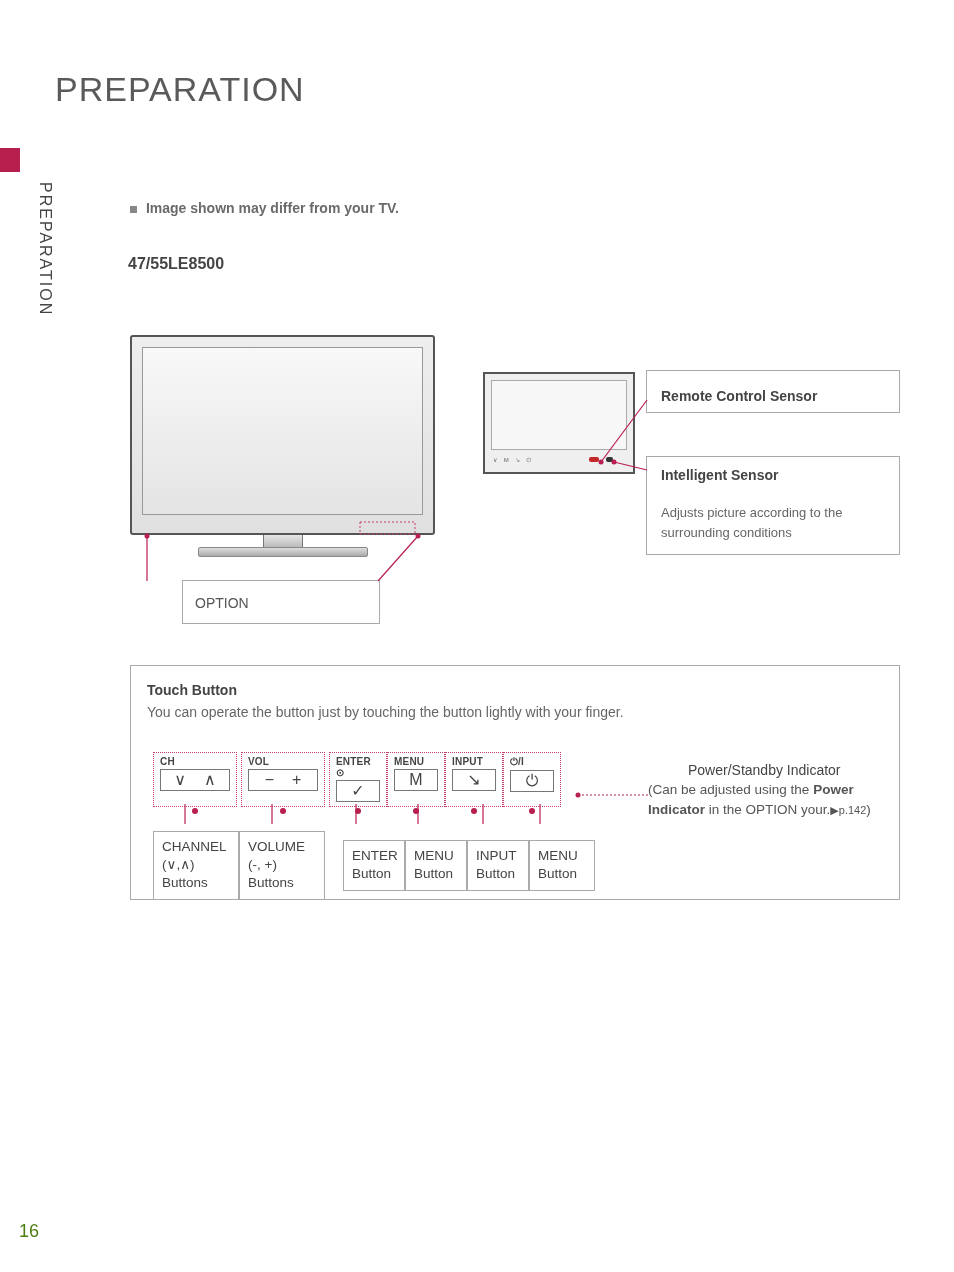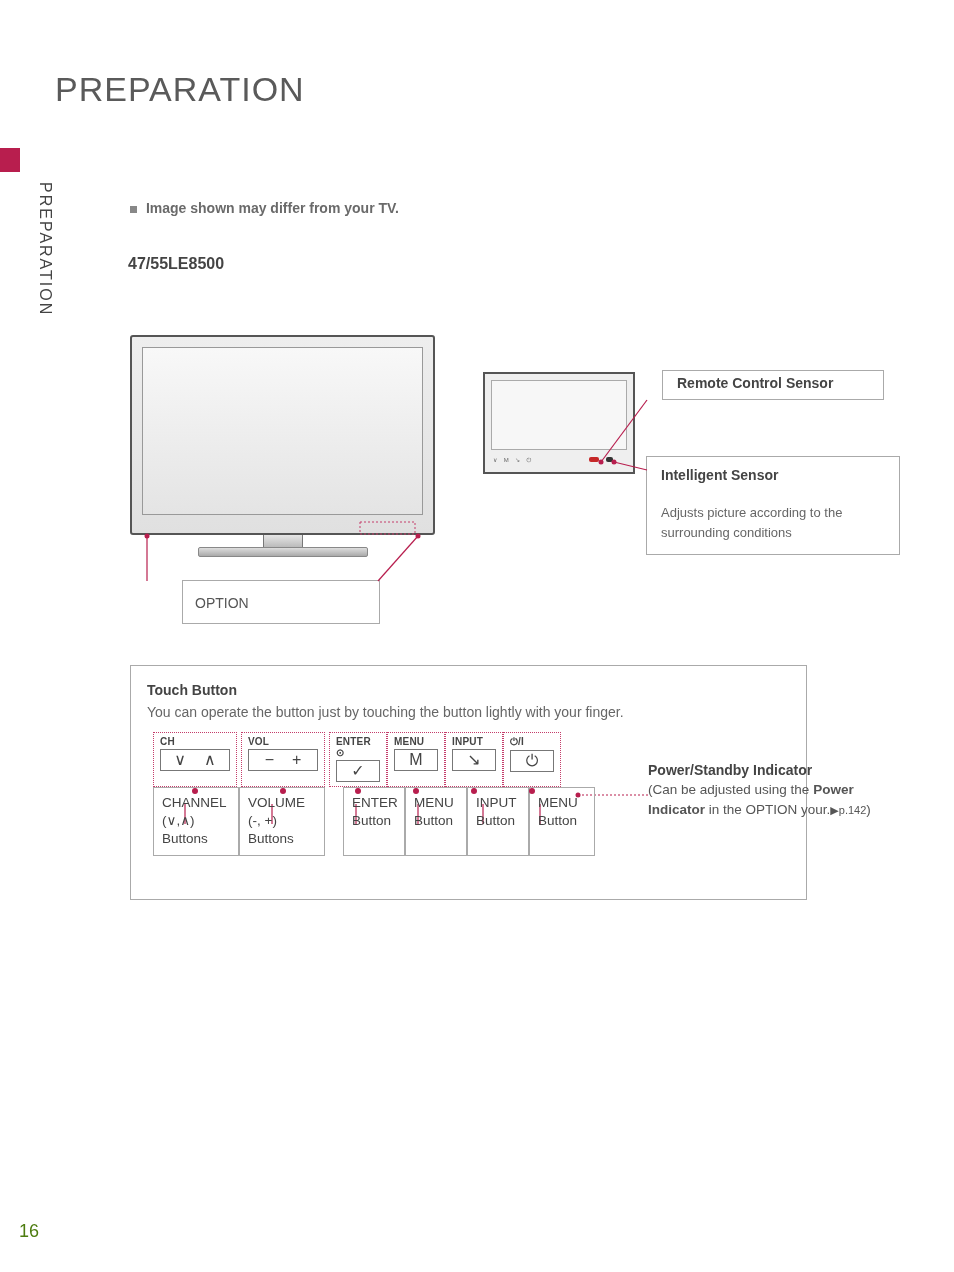--- a/index.html
+++ b/index.html
@@ -143,24 +143,23 @@
     font-size: 6px;
     letter-spacing: 1px;
     color: #666;
   }
   .detail-dot-red { position:absolute; right:34px; bottom:10px; width:10px; height:5px; background:#c62828; border-radius:2px;}
   .detail-dot-blk { position:absolute; right:20px; bottom:10px; width:7px; height:5px; background:#333; border-radius:2px;}
   .remote-box {
     position: absolute;
     left: 646px;
     top: 370px;
-    width: 222px;
+    width: 254px;
     border: 1.5px solid #aaa;
-    padding: 4px 14px 8px;
-    margin-left: 16px;
+    padding: 17px 14px 8px;
   }
   .remote-label {
     font-size: 14px;
     font-weight: 700;
     color: #444;
   }
   .intell-box {
     position: absolute;
     left: 646px;
     top: 456px;
@@ -183,35 +182,35 @@
   svg.overlay {
     position: absolute;
     left: 0; top: 0;
     pointer-events: none;
   }
   
   .touch-panel {
     position: absolute;
     left: 130px;
     top: 665px;
-    width: 677px;
+    width: 770px;
     height: 235px;
     border: 1.5px solid #aaa;
     padding: 16px;
   }
   .touch-title {
     font-size: 14px;
     font-weight: 700;
     color: #444;
     margin-bottom: 6px;
   }
   .touch-desc {
     font-size: 14px;
     color: #666;
-    margin-bottom: 12px;
+    margin-bottom: 32px;
   }
   .btn-strip {
     display: flex;
     align-items: stretch;
     margin-left: 6px;
   }
   .btn-group {
     border: 1px dotted #c43d6b;
     padding: 3px 6px 4px;
     text-align: left;
@@ -234,20 +233,22 @@
     line-height:1;
     padding: 2px 4px;
     border: 1px solid #777;
     background: #fff;
   }
   .btn-group.single .icon-row { gap: 0; padding: 2px 10px; }
   .gap { width: 4px; }
   .labels-row {
     display: flex;
     margin-left: 6px;
+    margin-top: 24px;
+    align-items: center;
   }
   .lbl-box {
     border: 1.5px solid #aaa;
     padding: 6px 8px;
     font-size: 13.5px;
     color:#444;
     line-height:1.35;
   }
   .lbl-box .t1 { font-weight:400; }
   .btn-group .dot {
@@ -261,21 +262,21 @@
   }
   .power-ind-box {
     position:absolute;
     left:648px;
     top:760px;
     width:244px;
     font-size:13.5px;
     color:#555;
     line-height:1.45;
   }
-  .power-ind-box .pit { font-weight:700; color:#444; font-size:14px; }
+  .power-ind-box .pit { font-weight:400; color:#444; font-size:14px;margin-left:40px; }
   .power-ind-box .pib { font-weight:700; }
   .power-ind-box .tri { font-size:11px; }
   .btn-strip-wrap {
     position: relative;
   }
 </style>
 </head>
 <body>
 
 <div class="accent-bar"></div>

